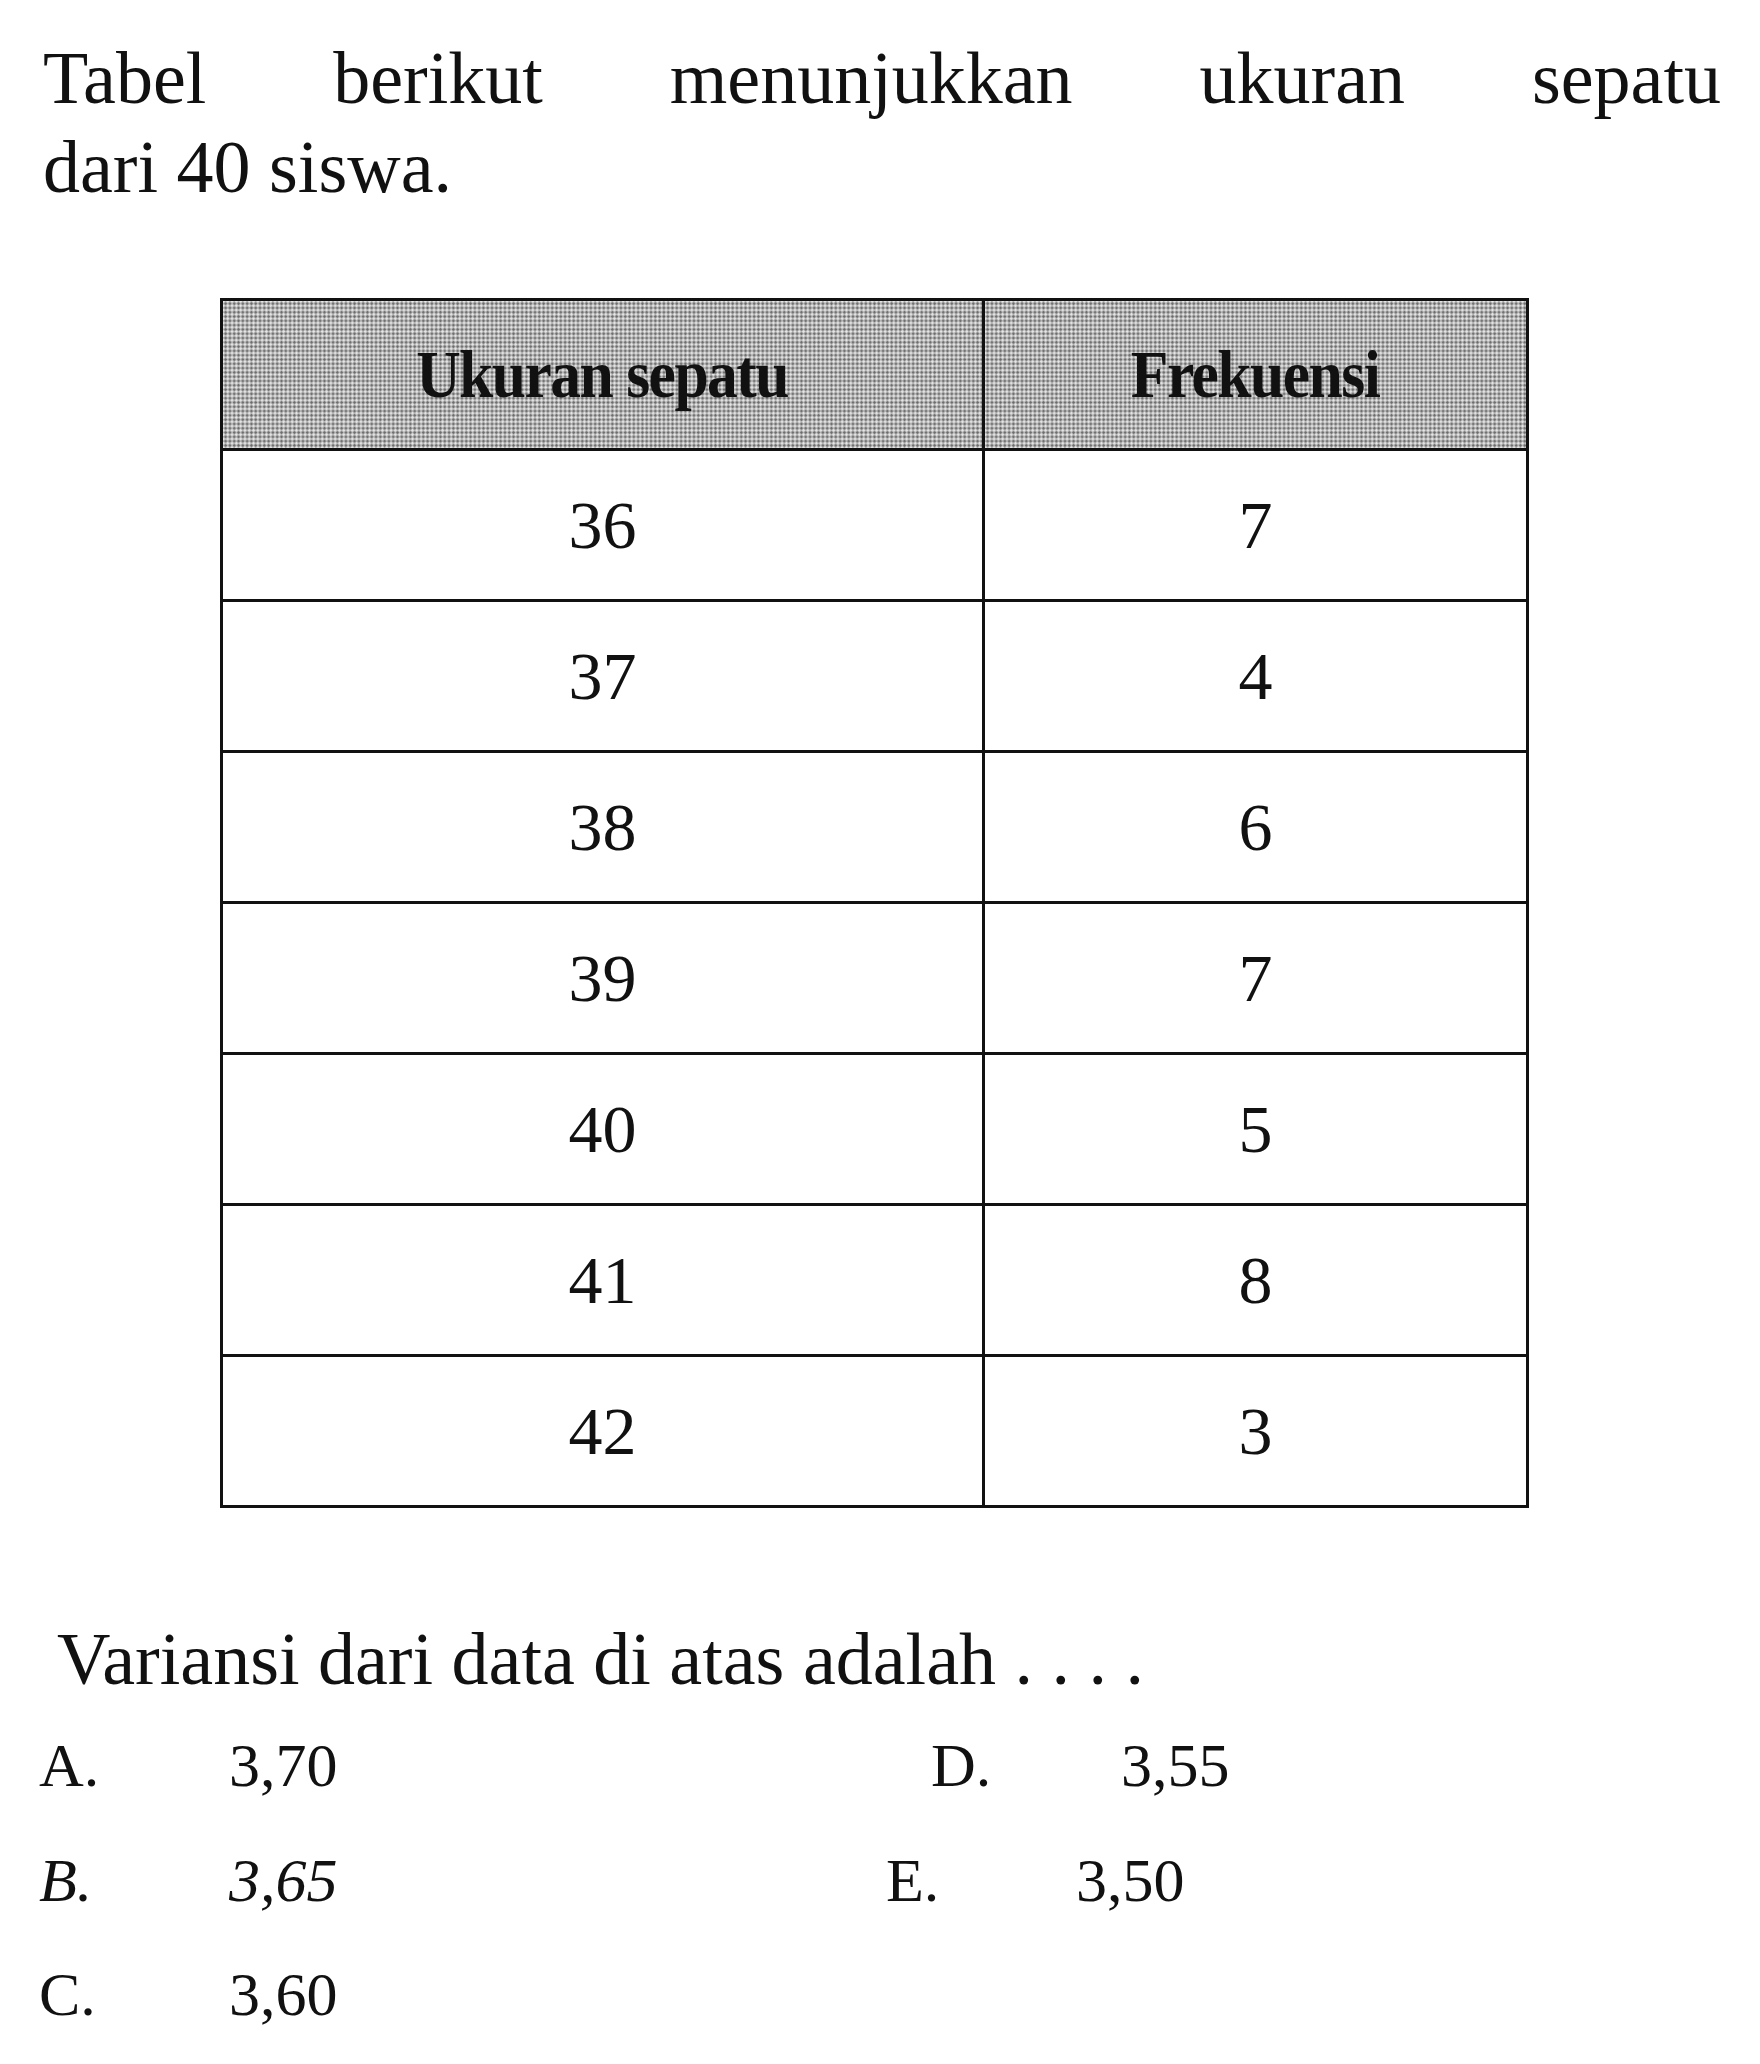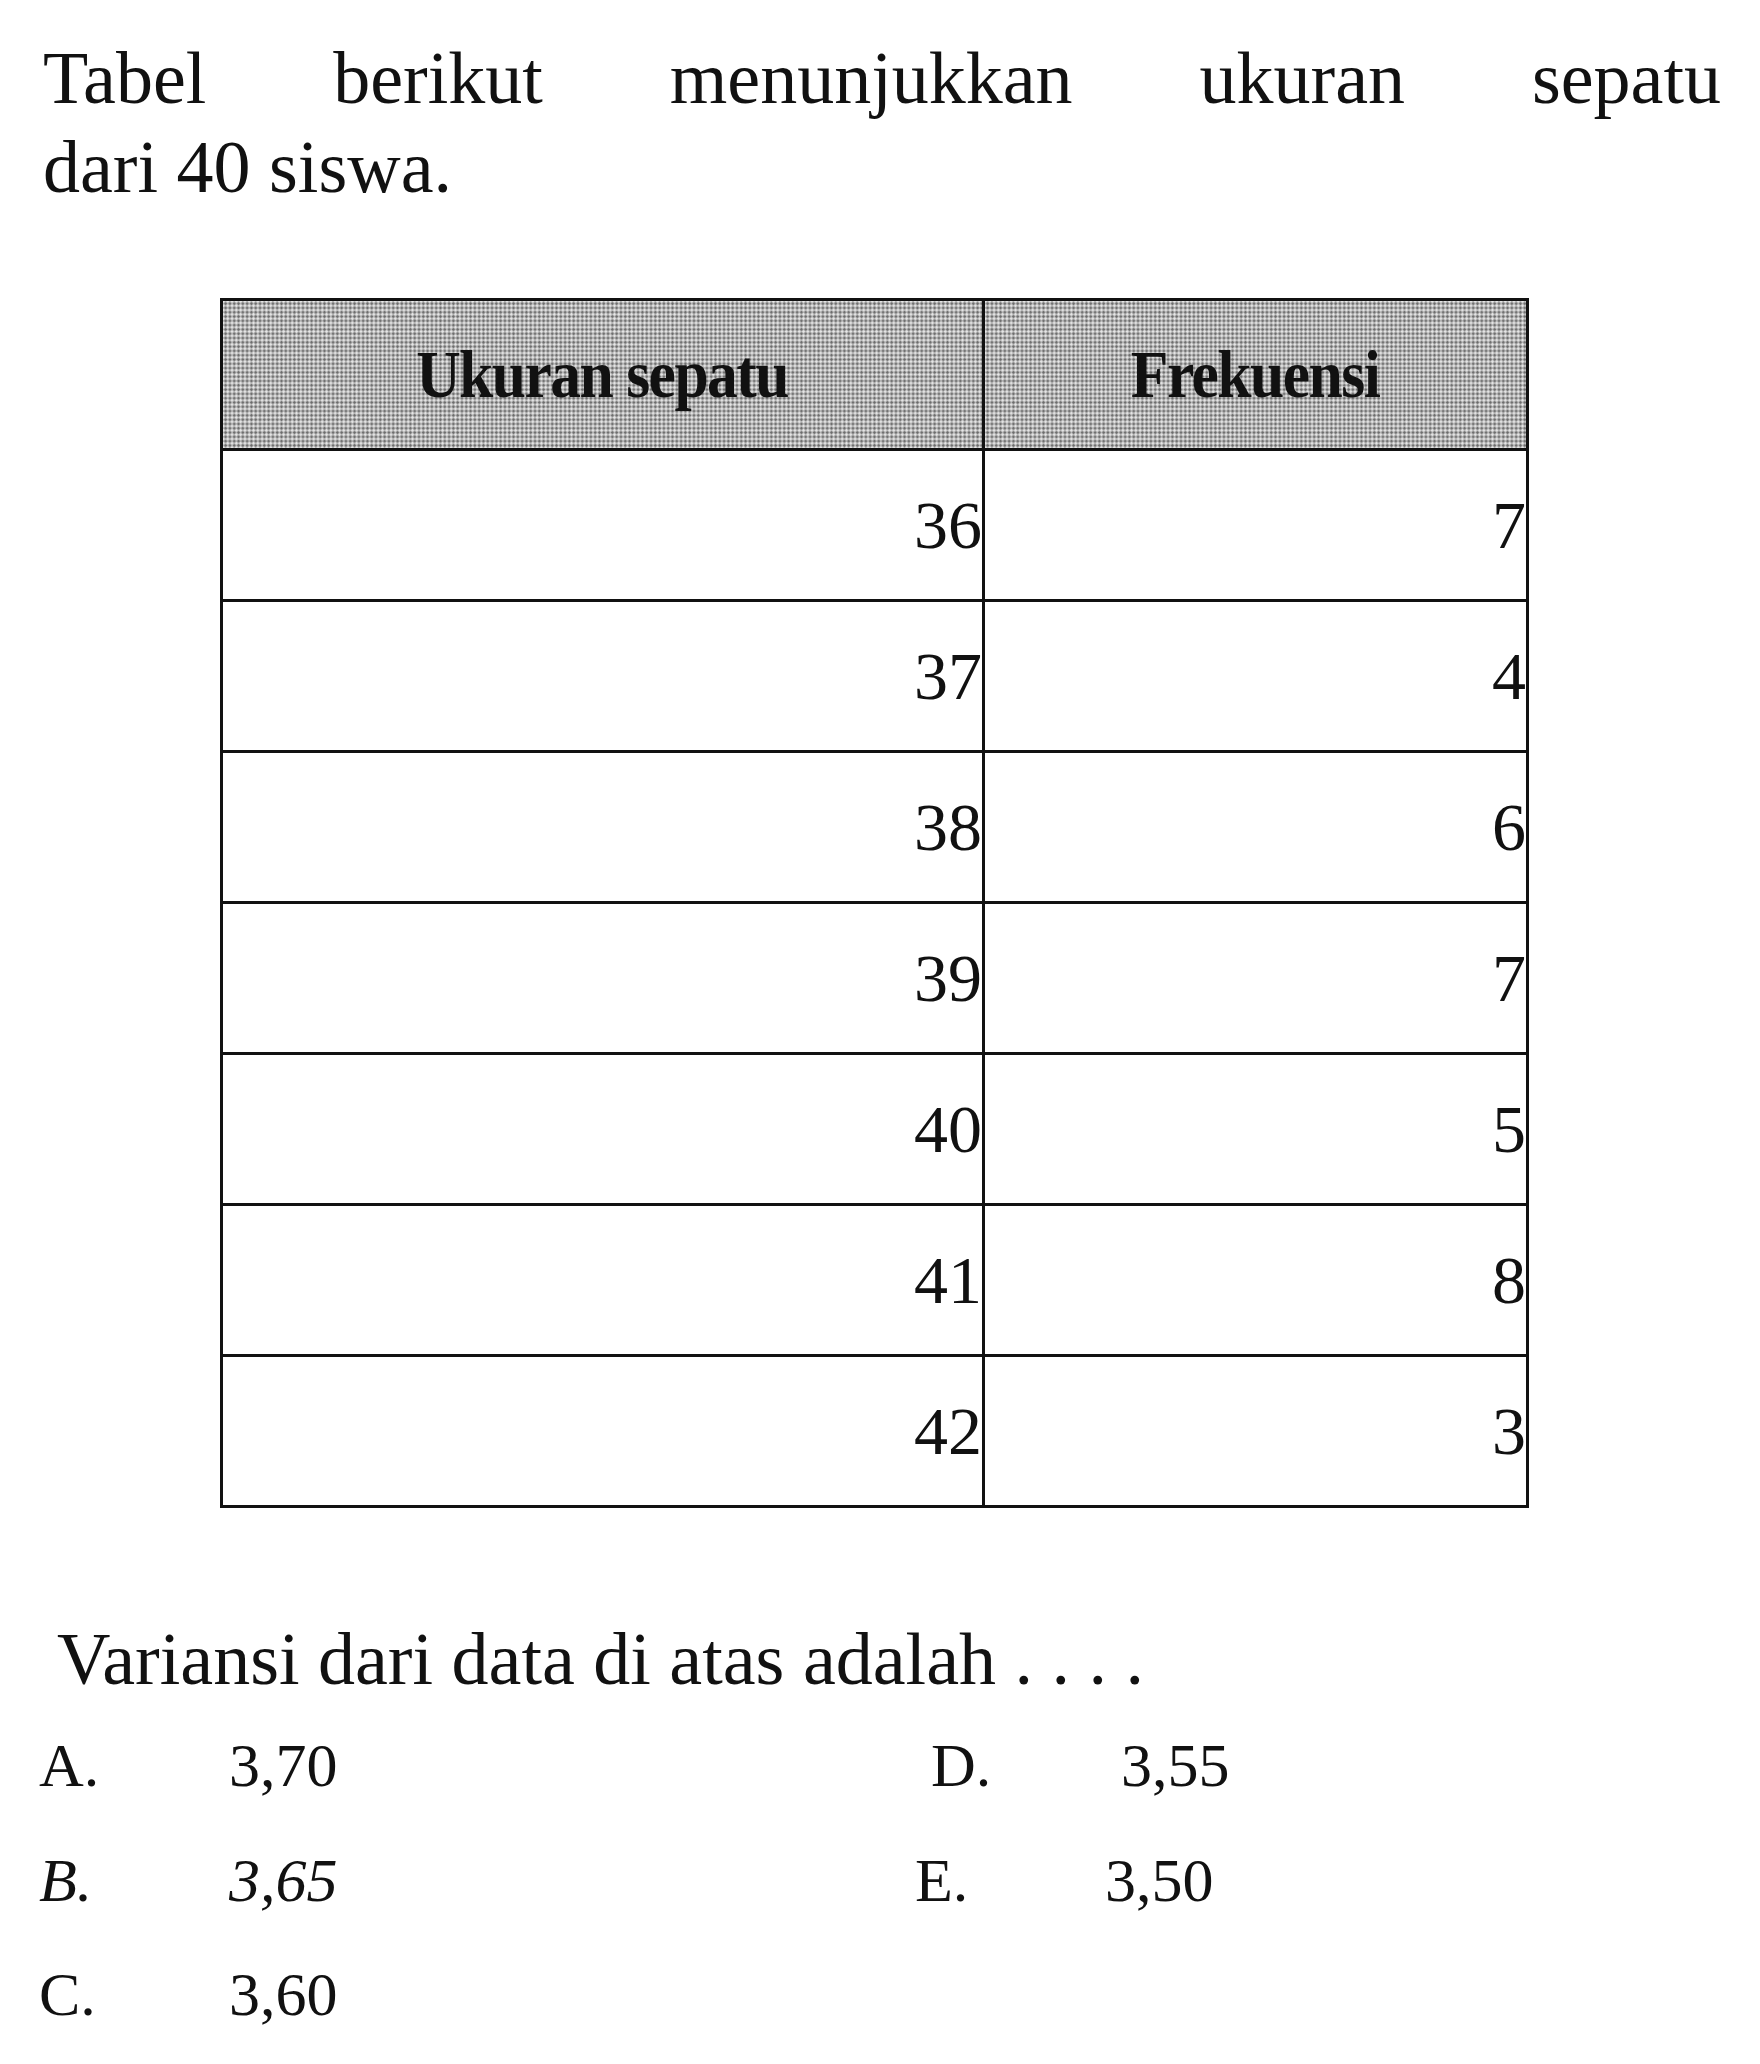--- a/index.html
+++ b/index.html
@@ -59,21 +59,20 @@
     font-size: 67px;
     letter-spacing: -1.7px;
     transform-origin: center;
   }
   table.data thead th span {
     display: inline-block;
     transform: scaleX(0.92);
   }
   table.data tbody td {
     height: 148px;
-    text-align: right;
   }
 
   .question {
     position: absolute;
     left: 41px;
     top: 1599px;
     font-size: 74px;
     line-height: 89px;
     white-space: nowrap;
     margin: 16px;
@@ -92,21 +91,21 @@
     white-space: nowrap;
   }
   .option .letter {
     display: inline-block;
     width: 190px;
   }
   .opt-a { left: 0; top: 0; }
   .opt-b { left: 0; top: 115px; font-style: italic; }
   .opt-c { left: 0; top: 229px; }
   .opt-d { left: 892px; top: 0; }
-  .opt-e { left: 876px; top: 115px; }
+  .opt-e { left: 847px; top: 115px; }
 </style>
 </head>
 <body>
 
 <p class="intro">
   <span class="line l1">Tabel berikut menunjukkan ukuran sepatu</span>
   <span class="line l2">dari 40 siswa.</span>
 </p>
 
 <table class="data">

